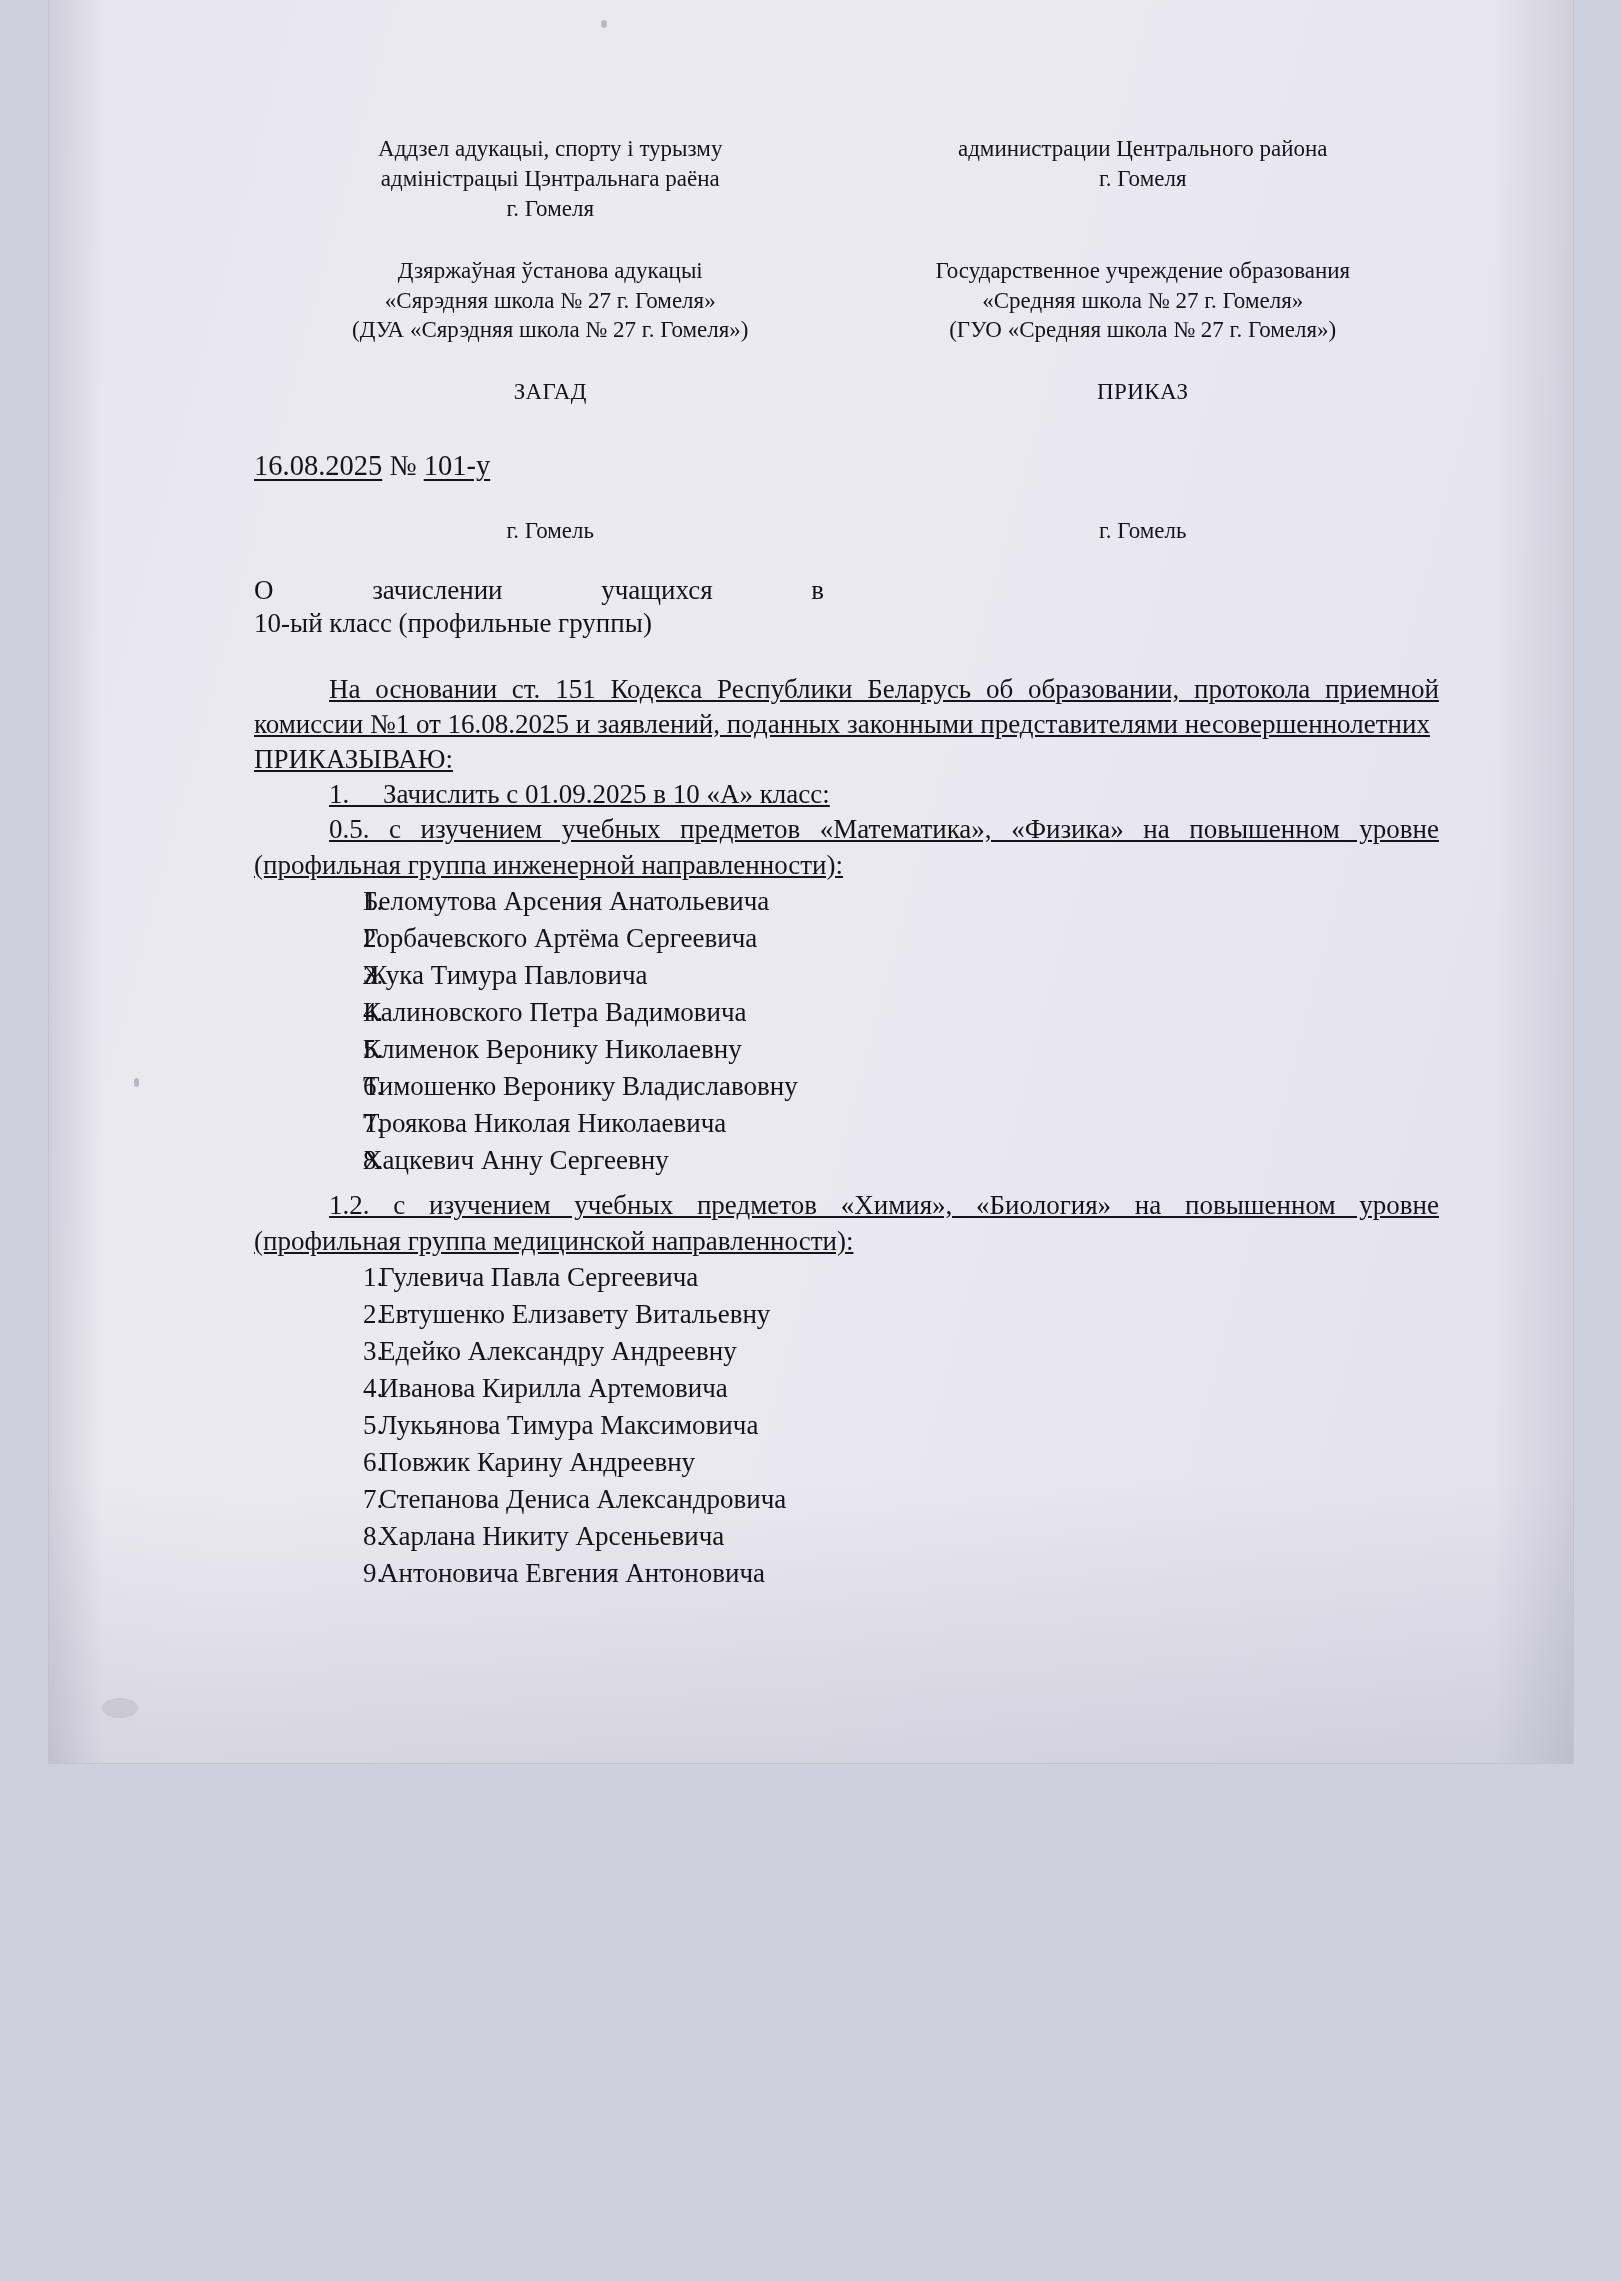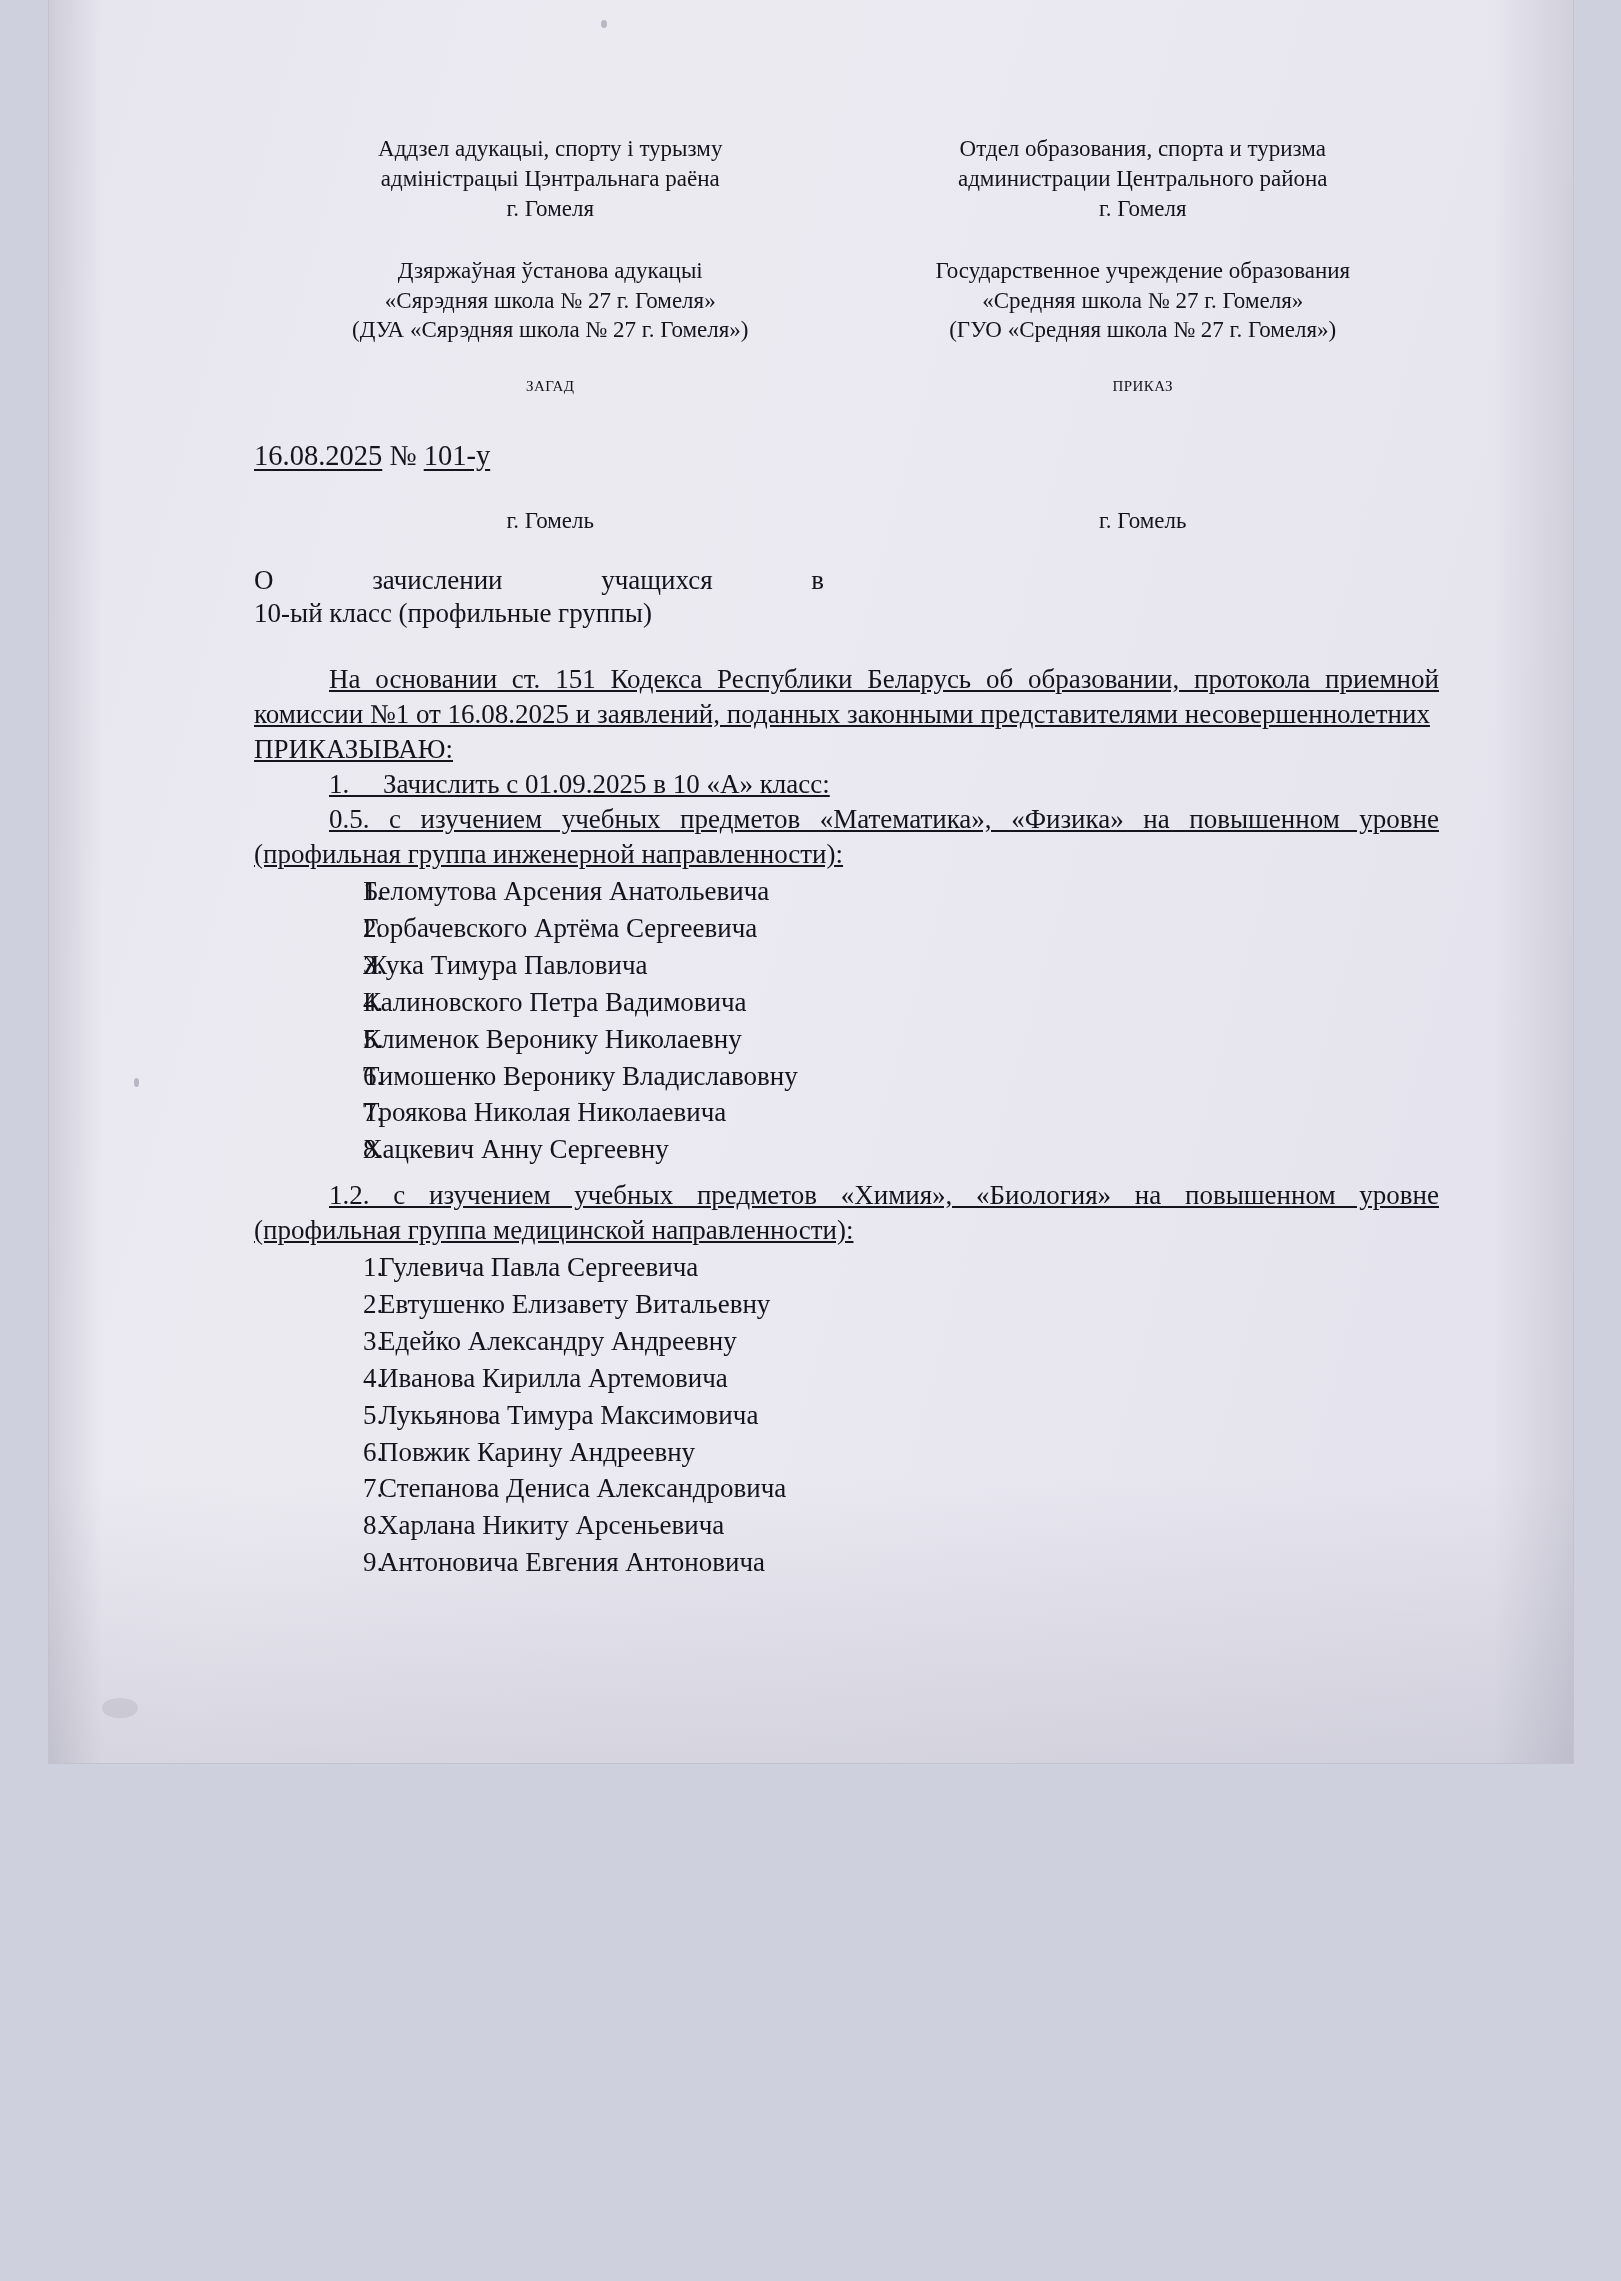--- a/index.html
+++ b/index.html
@@ -67,21 +67,21 @@
   .hdr-col {
     width: 50%;
     text-align: center;
     font-size: 23px;
     line-height: 1.30;
   }
   .hdr-gap-1 { height: 32px; }
   .hdr-gap-2 { height: 32px; }
 
   .order-word {
-    font-size: 15px;
+    font-size: 23px;
     letter-spacing: 0.4px;
     text-align: center;
   }
 
   .docnum {
     margin-top: 43px;
     font-size: 28.5px;
   }
   .docnum .u {
     text-decoration: underline;
@@ -170,21 +170,20 @@
 
   <div class="content">
 
     <div class="hdr-row">
       <div class="hdr-col">
         <div>Аддзел адукацыі, спорту і турызму</div>
         <div>адміністрацыі Цэнтральнага раёна</div>
         <div>г. Гомеля</div>
       </div>
       <div class="hdr-col">
-        <div>Отдел образования, спорта и туризма</div>
         <div>администрации Центрального района</div>
         <div>г. Гомеля</div>
       </div>
     </div>
 
     <div class="hdr-gap-1"></div>
 
     <div class="hdr-row">
       <div class="hdr-col">
         <div>Дзяржаўная ўстанова адукацыі</div>

